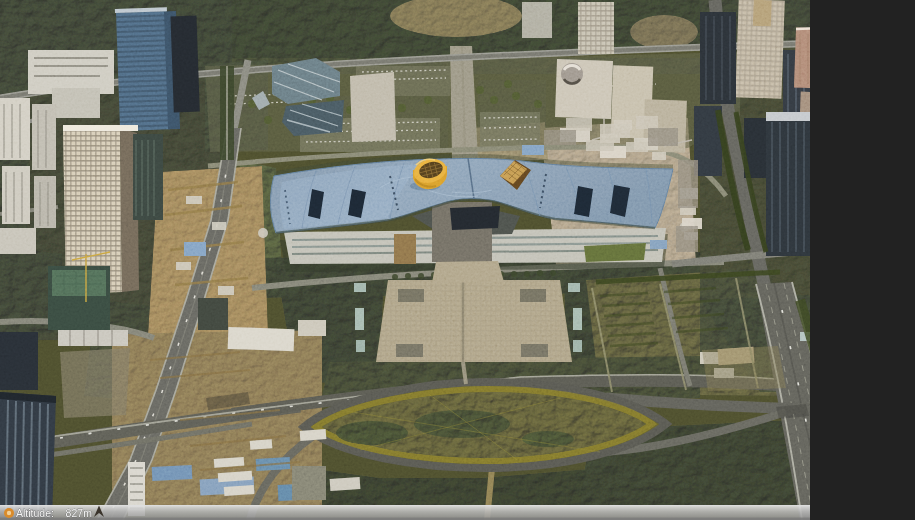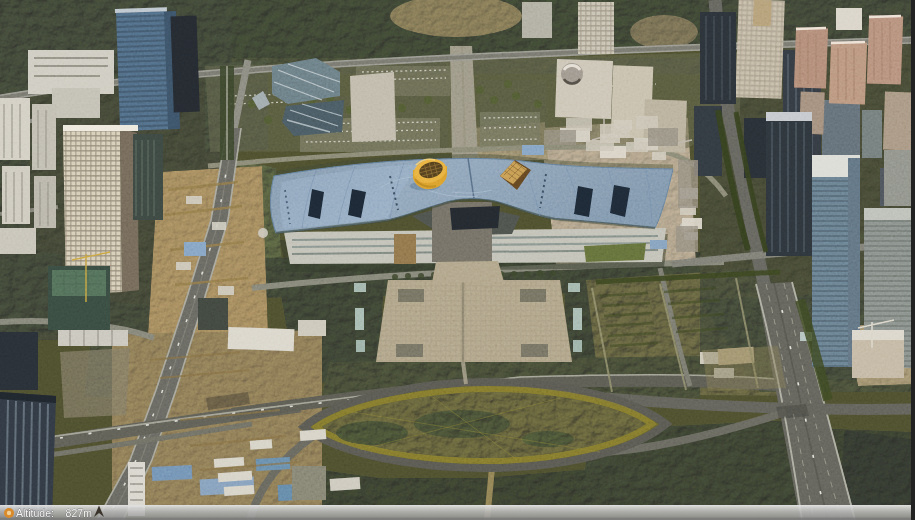--- a/index.html
+++ b/index.html
@@ -1,16 +1,16 @@
 <!DOCTYPE html>
 <html><head>
 <meta charset="utf-8">
 <style>
 html,body{margin:0;padding:0;background:#222;}
-#scene{position:relative;width:911px;height:520px;overflow:hidden;font-family:"Liberation Sans",sans-serif;}
+#scene{position:relative;width:810px;height:520px;overflow:hidden;font-family:"Liberation Sans",sans-serif;}
 svg{display:block;}
 </style>
 </head>
 <body>
 <div id="scene">
 <svg width="915" height="520" viewBox="0 0 915 520">
 <defs>
 <filter id="veg" x="-5%" y="-5%" width="110%" height="110%">
 <feTurbulence type="fractalNoise" baseFrequency="0.085 0.1" numOctaves="4" seed="11" result="n"></feTurbulence>
 <feDiffuseLighting in="n" lighting-color="#ffffff" surfaceScale="3.4" result="l">

